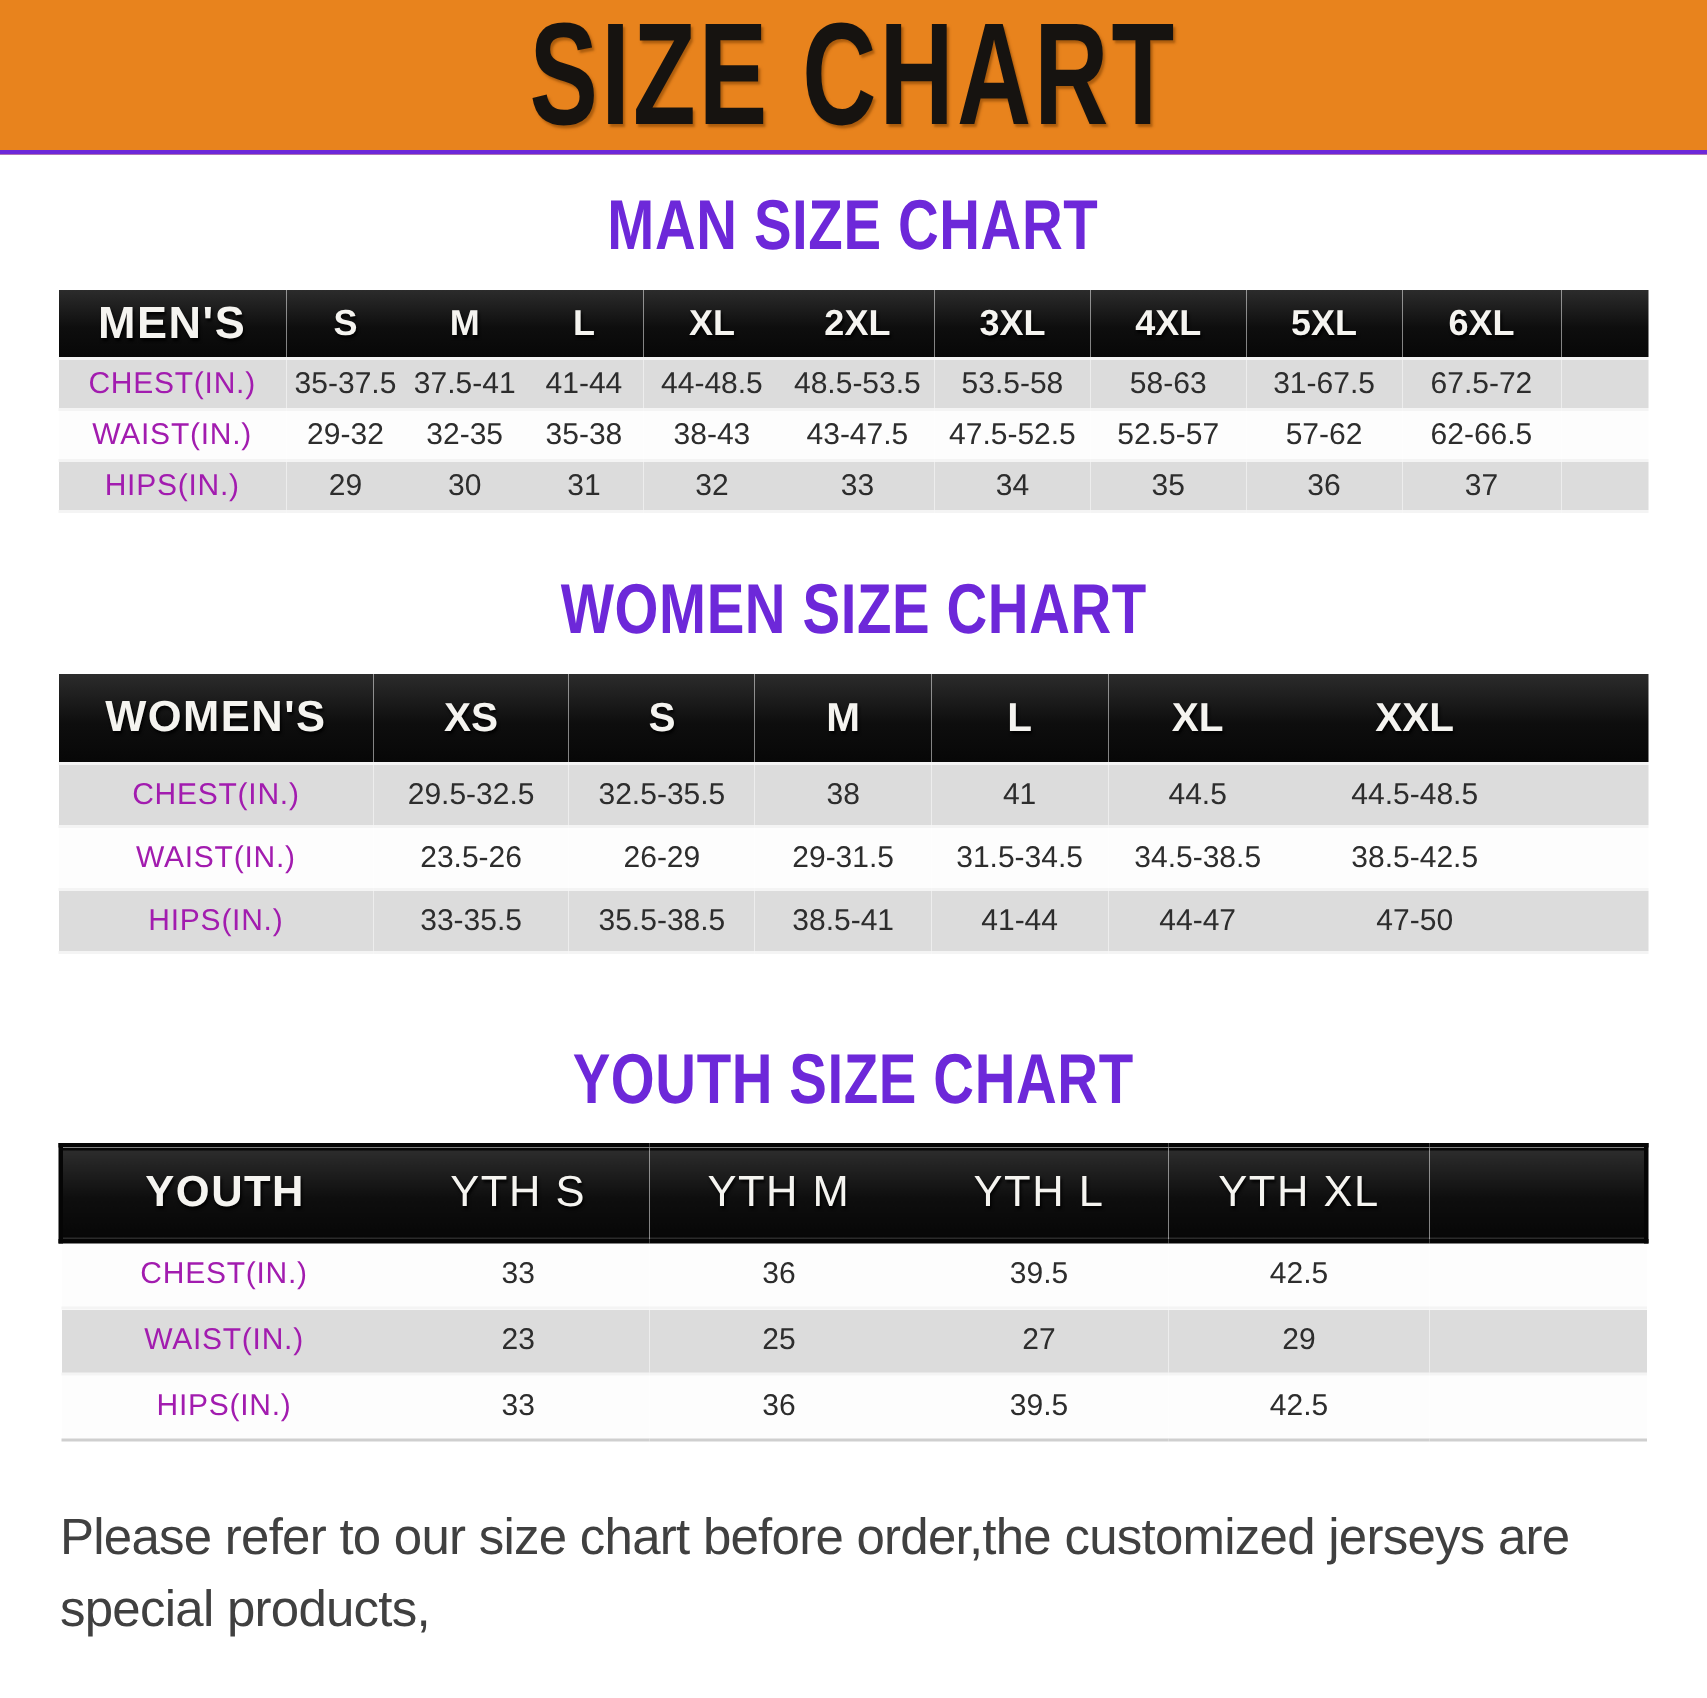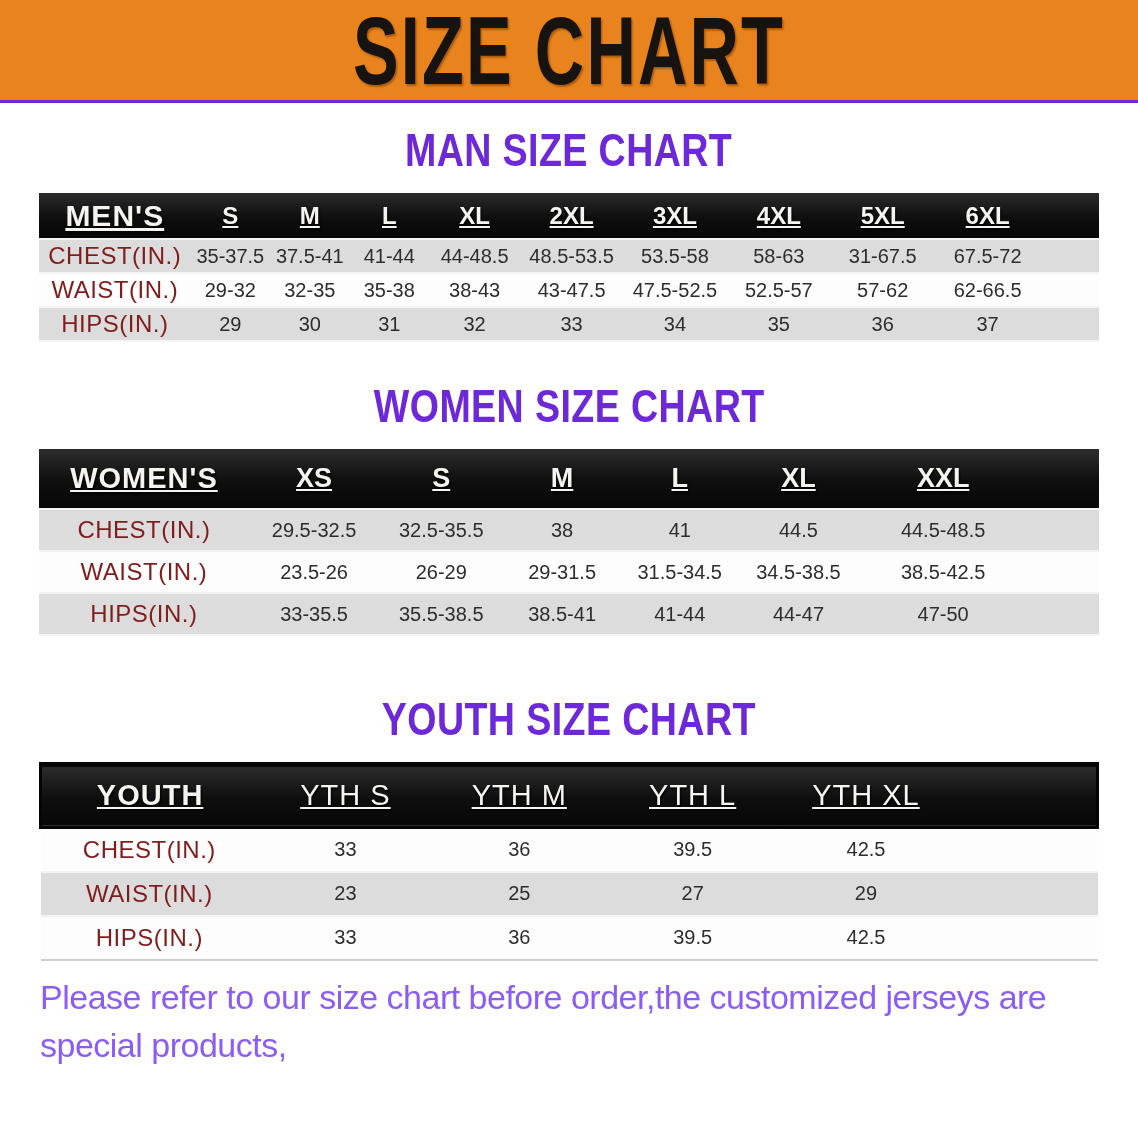--- a/index.html
+++ b/index.html
@@ -35,46 +35,46 @@
   table.size-table{
     width:1060px;margin:17px auto 0;border-collapse:collapse;table-layout:fixed;
     border-bottom:2px solid #cfcfcf;
   }
   table.size-table th,table.size-table td{
     padding:0;text-align:center;vertical-align:middle;overflow:hidden;white-space:nowrap;
   }
   tr.head-row{
     background:linear-gradient(180deg,#2c2c2c 0%,#0e0e0e 55%,#070707 100%);
   }
-  tr.head-row th{color:#f5f4f0;text-shadow:1px 2px 2px rgba(0,0,0,0.9);text-decoration:underline;}
+  tr.head-row th{color:#f5f4f0;text-shadow:1px 2px 2px rgba(0,0,0,0.9);}
   th.group-label{
     text-align:left;padding-left:15px;font-size:30px;font-weight:bold;
     letter-spacing:1px;color:#ffffff;
   }
   .men  tr.head-row{height:46px;}
   .women tr.head-row{height:60px;margin-left:32px;}
   .youth tr.head-row{height:64px;border:3px solid #050505;}
   .men  tr.head-row th.size-col{font-size:24px;font-weight:600;}
   .women tr.head-row th.size-col{font-size:27px;font-weight:600;}
   .youth tr.head-row th.size-col{font-size:29px;font-weight:500;letter-spacing:1px;}
   .women th.group-label{font-size:29px;}
   .youth th.group-label{font-size:29px;}
 
   tbody tr{background:#fdfdfd;}
   tbody tr.gray{background:#dcdcdc;border-top:2px solid #f4f4f4;border-bottom:2px solid #f4f4f4;}
   .men  tbody tr{height:34px;}
   .women tbody tr{height:42px;}
   .youth tbody tr{height:44px;}
-  td.row-label{font-size:24px;color:#7f1d1d;letter-spacing:0.5px;}
+  td.row-label{font-size:20px;color:#a21caf;letter-spacing:0.5px;}
   td.value-cell{font-size:20px;color:#2d2d2d;}
 
   
   .disclaimer{
-    margin:12px 38px 0 40px;font-size:34px;line-height:1.42;font-weight:500;
-    letter-spacing:-0.5px;color:#8b5cf6;
+    margin:40px 38px 0 40px;font-size:34px;line-height:1.42;font-weight:500;
+    letter-spacing:-0.5px;color:#404040;
   }
 </style>
 </head>
 <body>
 
 <div class="page">
 
   <header class="banner">
     <span class="banner-title">SIZE CHART</span>
   </header>

